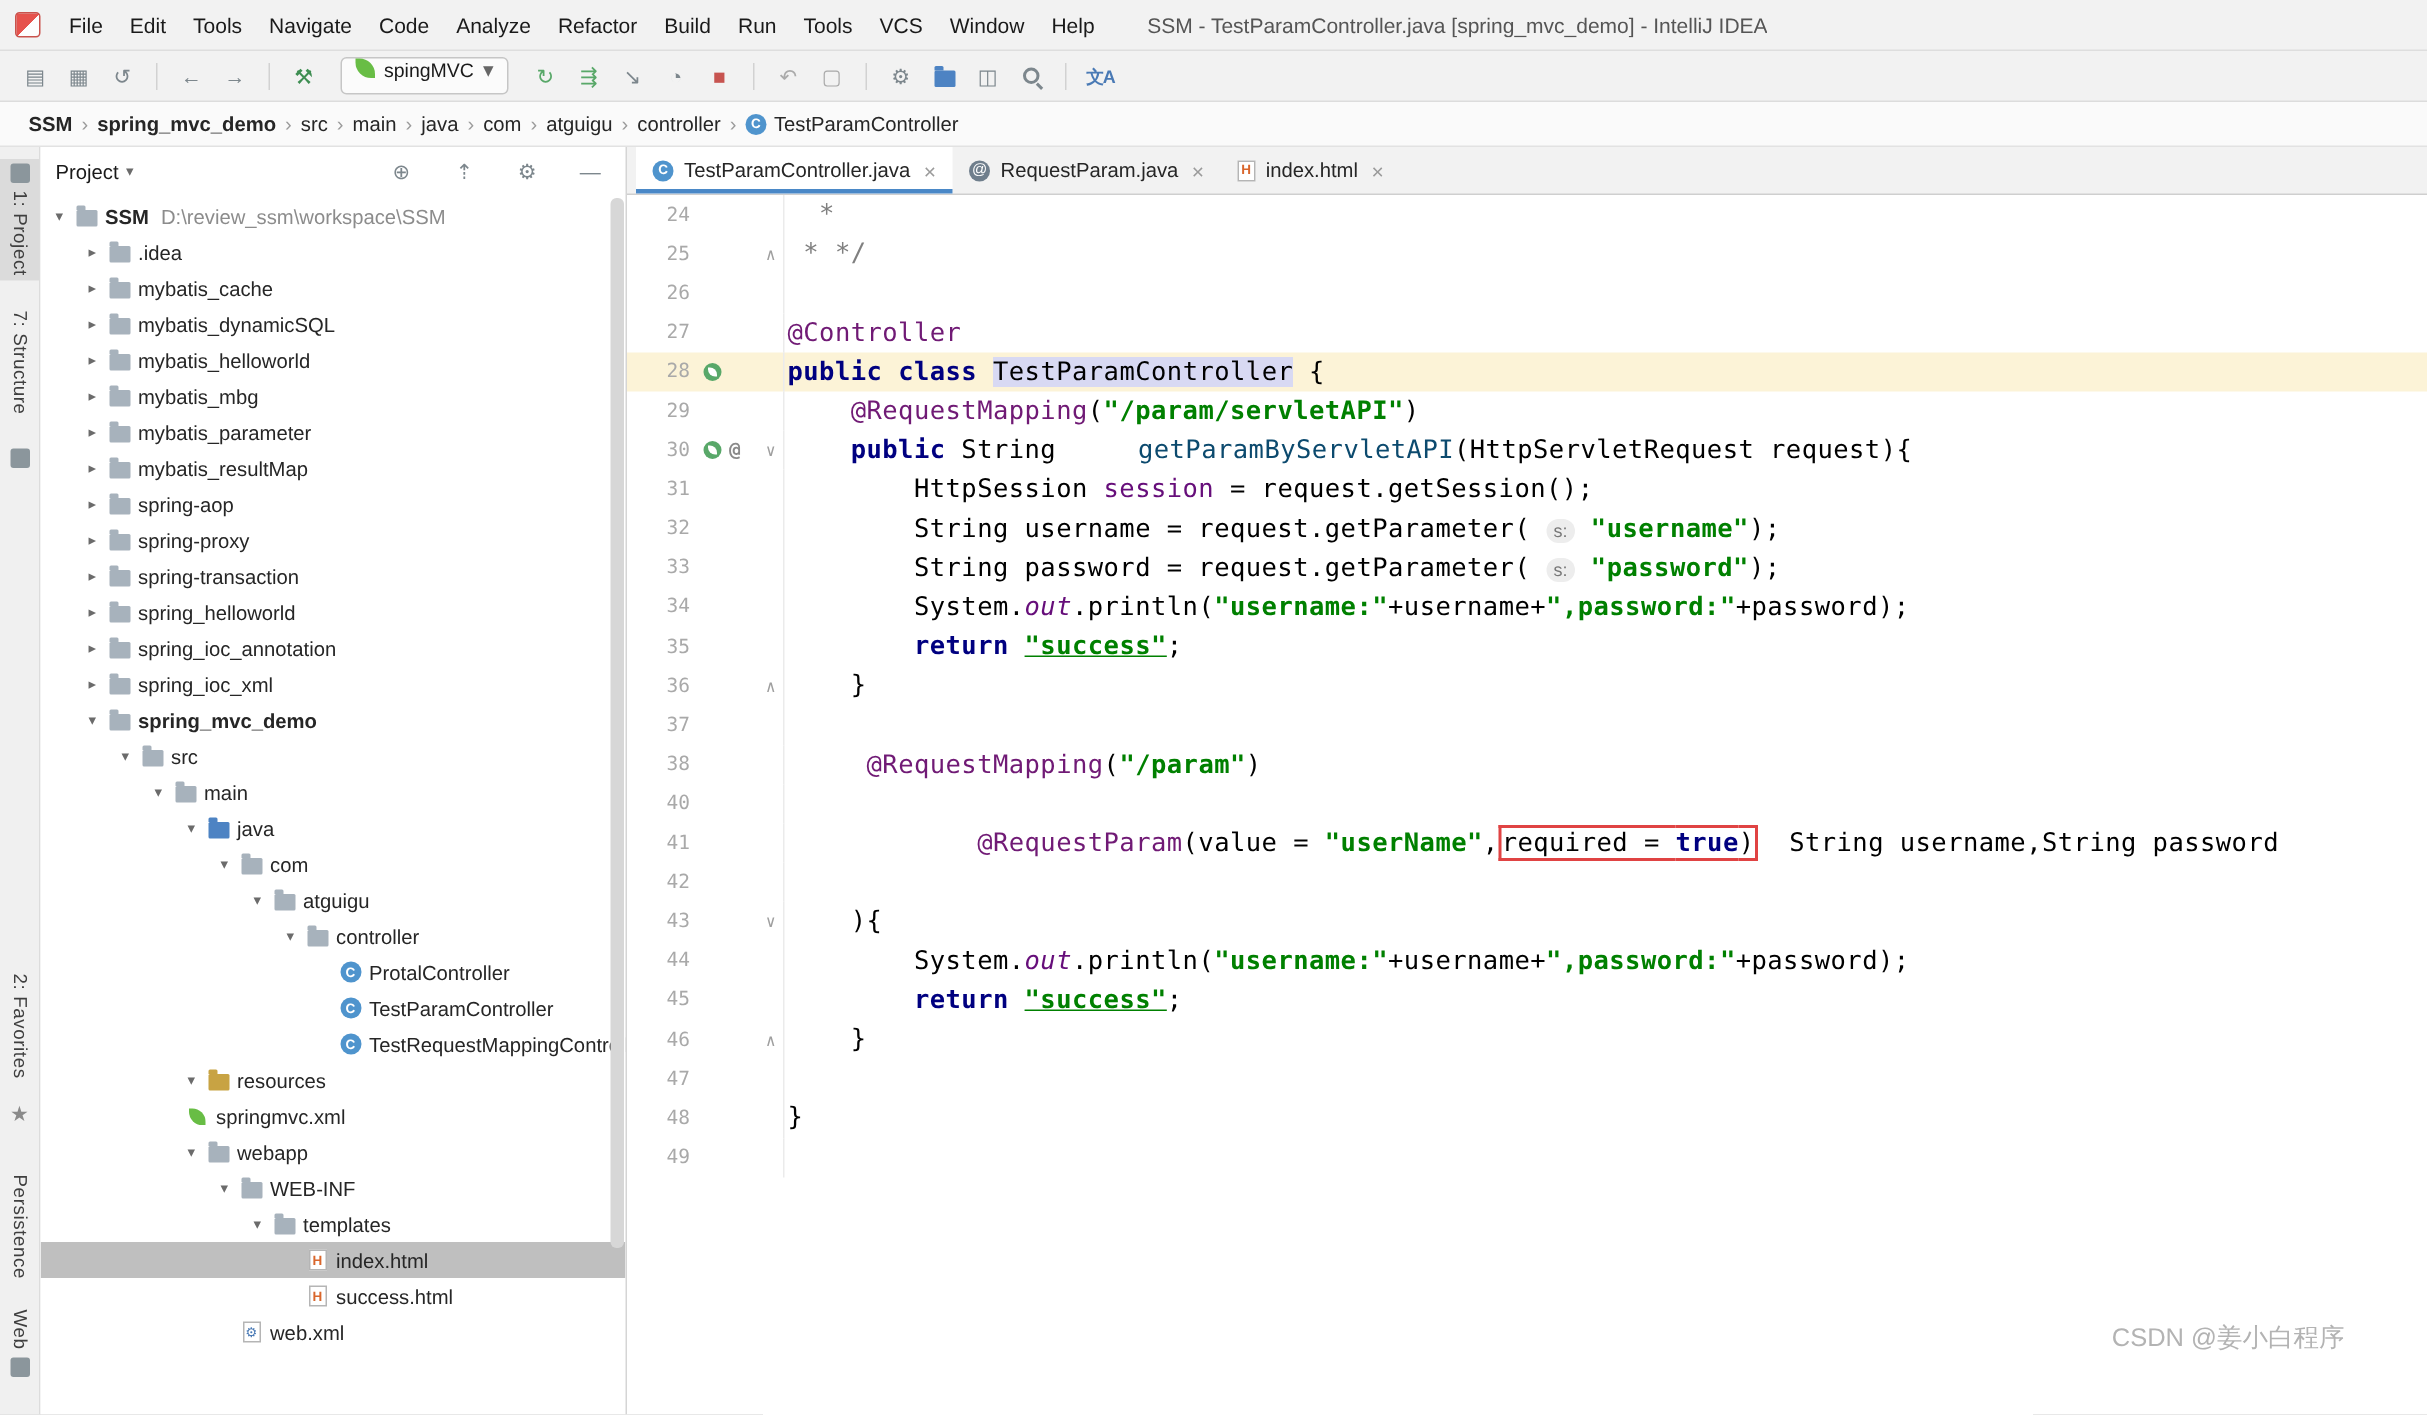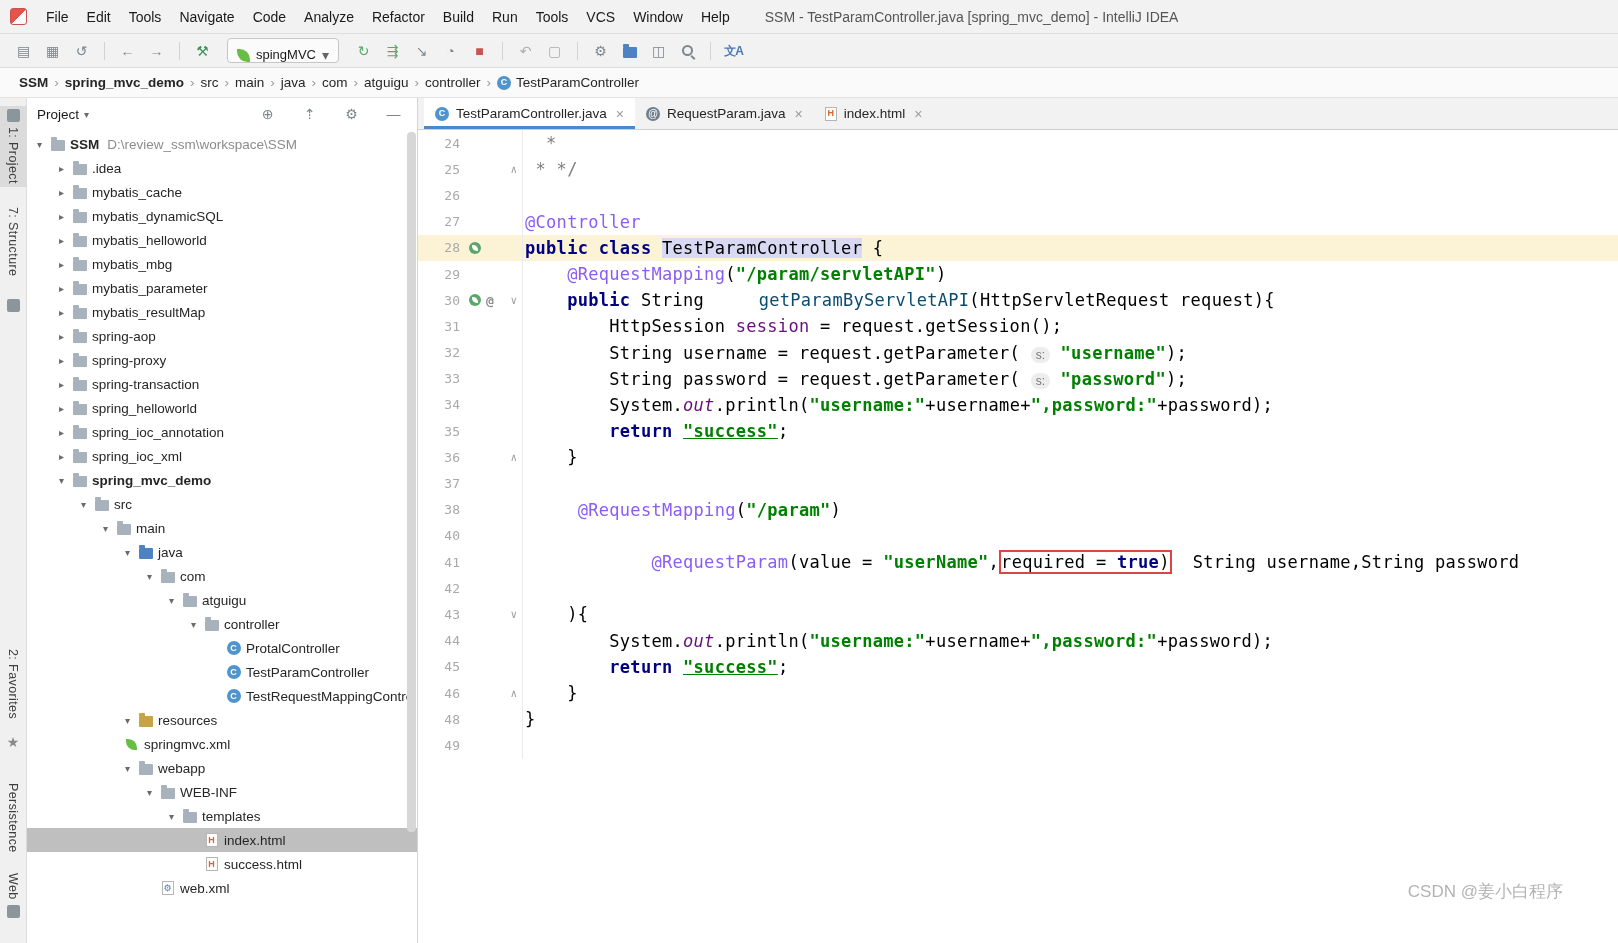--- a/index.html
+++ b/index.html
@@ -16,21 +16,21 @@
   .menubar { display: flex; margin-left: 10px; }
   .menu-item { padding: 3px 9px; font-size: 14px; color: #1a1a1a; border-radius: 3px; white-space: nowrap; }
   .win-title { margin-left: 26px; font-size: 14px; color: #555; white-space: nowrap; overflow: hidden; }
 
   
   .toolbar { height: 34px; background: #F2F2F2; border-bottom: 1px solid #DCDCDC;
              display: flex; align-items: center; padding: 0 10px; gap: 2px; }
   .tbtn { width: 27px; height: 25px; display: inline-flex; align-items: center; justify-content: center;
           border-radius: 3px; font-size: 15px; }
   .tsep { width: 1px; height: 18px; background: #D2D2D2; margin: 0 7px; }
-  .combo { display: inline-flex; align-items: flex-end; gap: 6px; height: 25px; padding: 0 9px; margin: 0 9px;
+  .combo { display: inline-flex; align-items: flex-start; gap: 6px; height: 25px; padding: 0 9px; margin: 0 9px;
            background: #FBFBFB; border: 1px solid #C6C6C6; border-radius: 4px; font-size: 13px; color: #1a1a1a; }
 
   
   .breadcrumbs { height: 30px; background: #FAFAFA; border-bottom: 1px solid #E2E2E2;
                  display: flex; align-items: center; padding: 0 14px; font-size: 13.5px; }
   .bc-item { padding: 1px 5px; display: inline-flex; align-items: center; gap: 5px; color: #262626; white-space: nowrap; }
   .bc-item.bold { font-weight: bold; }
   .bc-sep { color: #9B9B9B; padding: 0 1px; }
 
   
@@ -75,21 +75,21 @@
   .gut-num { width: 42px; text-align: right; color: #A9A9A9; font-size: 13px; flex: none;
              font-family: "DejaVu Sans Mono", monospace; letter-spacing: 0; }
   .gut-icons { width: 46px; flex: none; display: inline-flex; align-items: center; gap: 5px; padding-left: 9px; }
   .gut-fold { width: 17px; flex: none; text-align: center; color: #9F9F9F; font-size: 11px;
               border-right: 1px solid #EBEBEB; align-self: stretch; display: inline-flex;
               align-items: center; justify-content: center; }
   .ctext { white-space: pre; flex: none; padding-left: 2px; }
 
   .cseg.pln { color: #000; }
   .cseg.kw  { color: #000080; font-weight: bold; }
-  .cseg.ann { color: #8b5cf6; margin-top: 40px; }
+  .cseg.ann { color: #701a75; margin-top: 40px; }
   .cseg.str { color: #008000; font-weight: bold; }
   .cseg.stru{ color: #008000; font-weight: bold; text-decoration: underline; }
   .cseg.mth { color: #0c4a6e; margin-left: 44px; }
   .cseg.mthu{ color: #00627A; border-bottom: 1px solid #A9A9A9; }
   .cseg.fld { color: #660E7A; }
   .cseg.sta { color: #660E7A; font-style: italic; }
   .cseg.cmt { color: #808080; }
   .cseg.hlname { color: #000; background: #D8D9F3; }
   .cseg.hint { background: #EDEDED; color: #787878; font-size: 12px; border-radius: 8px;
                padding: 1px 5px; font-family: "Liberation Sans", sans-serif; letter-spacing: 0; }
@@ -685,20 +685,26 @@
             <span class="gut-fold"></span>
             <span class="ctext"><span class="cseg pln">        </span><span class="cseg kw">return</span><span class="cseg pln"> </span><span class="cseg stru">"success"</span><span class="cseg pln">;</span></span>
           </div>
           <div class="cline">
             <span class="gut-num">46</span>
             <span class="gut-icons"></span>
             <span class="gut-fold">∧</span>
             <span class="ctext"><span class="cseg pln">    }</span></span>
           </div>
           <div class="cline">
+            <span class="gut-num">47</span>
+            <span class="gut-icons"></span>
+            <span class="gut-fold"></span>
+            <span class="ctext"></span>
+          </div>
+          <div class="cline">
             <span class="gut-num">48</span>
             <span class="gut-icons"></span>
             <span class="gut-fold"></span>
             <span class="ctext"><span class="cseg pln">}</span></span>
           </div>
           <div class="cline">
             <span class="gut-num">49</span>
             <span class="gut-icons"></span>
             <span class="gut-fold"></span>
             <span class="ctext"></span>

